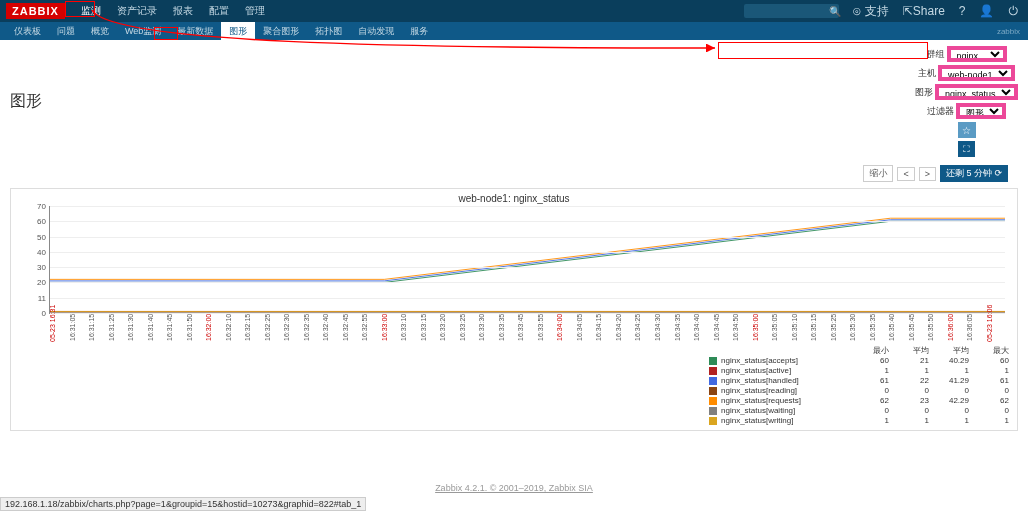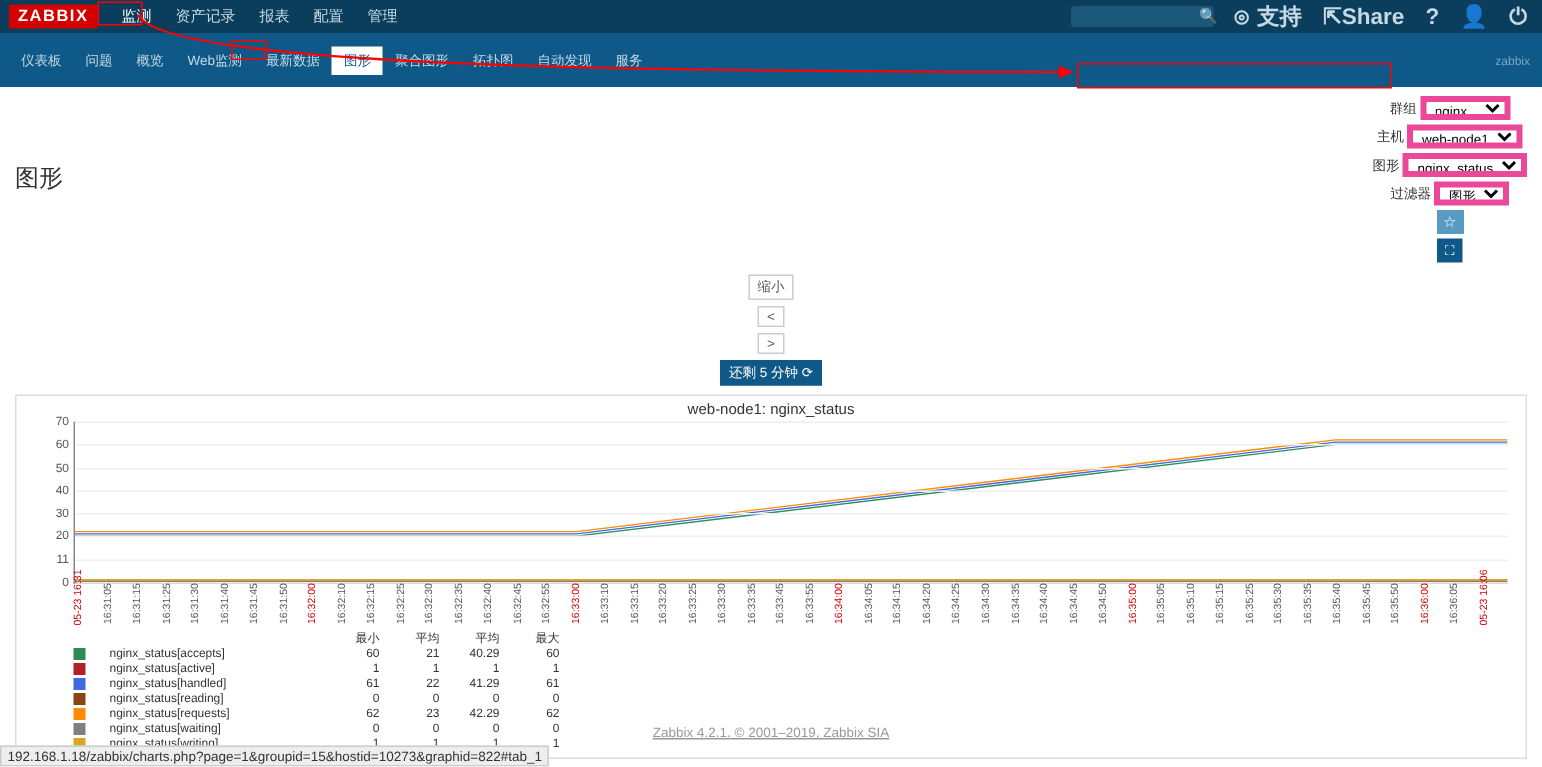--- a/index.html
+++ b/index.html
@@ -4,53 +4,53 @@
 <style>
 * { margin:0; padding:0; box-sizing:border-box; font-family:Arial,"Microsoft YaHei",sans-serif; }
 body { background:#fff; font-size:10px; color:#333; width:1028px; height:511px; overflow:hidden; position:relative; }
 .topbar { background:#0a3e5c; height:22px; display:flex; align-items:center; padding:0 6px; position:relative; }
 .logo { background:#d40000; color:#fff; font-weight:bold; font-size:11px; padding:2px 6px; letter-spacing:1px; }
 .nav1 { display:flex; margin-left:8px; }
 .nav1 a { color:#c5d9e4; font-size:10px; padding:4px 8px; text-decoration:none; cursor:pointer; }
 .nav1 a.active { color:#fff; }
 .tb-right { margin-left:auto; display:flex; align-items:center; gap:6px; }
 .search { background:#1a5778; border:none; height:14px; width:95px; border-radius:2px; color:#fff; padding:0 4px; font-size:9px; }
-.tb-icn { color:#c5d9e4; font-size:15px; cursor:pointer; padding:0 4px;font-weight:bold; }
-.subbar { background:#0f5988; height:36px; display:flex; align-items:center; padding:0 6px; position:relative; }
+.tb-icn { color:#c5d9e4; font-size:12px; cursor:pointer; padding:0 4px; }
+.subbar { background:#0f5988; height:18px; display:flex; align-items:center; padding:0 6px; position:relative; }
 .nav2 { display:flex; }
 .nav2 a { color:#c5d9e4; font-size:9px; padding:3px 8px; text-decoration:none; cursor:pointer; }
 .nav2 a.active { background:#fff; color:#0f5988; }
 .zlabel { position:absolute; right:8px; color:#7aa8c4; font-size:8px; }
 .page-head { display:flex; align-items:center; padding:6px 10px; }
 .page-title { font-size:16px; color:#333; }
 .filters { margin-left:auto; display:flex; align-items:center; gap:3px;flex-direction:column; }
 .fgroup { display:flex; align-items:center; gap:2px; }
 .flabel { font-size:9px; color:#333; }
 .fsel { font-size:9px; height:16px; border:4px solid #ec4899; background:#fff; min-width:60px; padding:0 2px; }
 .red-box1 { position:absolute; border:1.5px solid red; left:65px; top:1px; width:30px; height:16px; pointer-events:none; }
 .red-box2 { position:absolute; border:1.5px solid red; left:154px; top:27px; width:24px; height:13px; pointer-events:none; }
 .red-box3 { position:absolute; border:1.5px solid red; left:718px; top:42px; width:210px; height:17px; pointer-events:none; }
 .arrow { position:absolute; pointer-events:none; }
 .btn-blue { background:#0f5988; color:#fff; border:none; height:16px; font-size:9px; padding:0 5px; cursor:pointer; }
 .btn-star { background:#5a9bc4; color:#fff; border:none; height:16px; width:18px; font-size:10px; cursor:pointer; }
-.controls-row { display:flex; justify-content:flex-end; padding:2px 20px; gap:4px; align-items:center;flex-direction:column; }
+.controls-row { display:flex; justify-content:flex-end; padding:2px 20px; gap:4px; align-items:center; }
 .ctl { font-size:9px; color:#555; padding:1px 5px; border:1px solid #ccc; background:#fff; cursor:pointer; }
 .ctl.blue { background:#0f5988; color:#fff; border-color:#0f5988; }
 .chart-wrap { margin:4px 10px 0 10px; border:1px solid #ddd; padding:4px 8px 4px 8px; background:#fff; }
 .chart-title { text-align:center; font-size:10px; color:#333; margin-bottom:2px; }
 .chart { position:relative; }
 .plot { position:relative; height:108px; margin-left:30px; margin-right:4px; border-left:1px solid #888; border-bottom:1px solid #888; }
 .ytick { position:absolute; left:-24px; width:20px; text-align:right; font-size:8px; color:#555; transform:translateY(-50%); }
 .grid { position:absolute; left:0; right:0; border-top:1px solid #eee; }
 svg.lines { position:absolute; left:0; top:0; width:100%; height:100%; }
 .xaxis { margin-left:30px; margin-right:4px; display:flex; }
 .xtick { flex:1; font-size:7px; color:#555; writing-mode:vertical-rl; transform:rotate(180deg); text-align:right; height:28px; white-space:nowrap; }
 .xtick.red { color:#c00; }
 .legend { margin-left:30px; margin-top:4px; font-family:monospace; font-size:8px; line-height:10px; }
-.legend-row { display:flex; align-items:center; gap:16px; }
+.legend-row { display:flex; align-items:center; gap:4px;justify-content:flex-end; }
 .swatch { width:8px; height:8px; display:inline-block; }
 .legend-name { width:130px; }
 .legend-cols { display:flex; gap:6px; }
 .legend-col { width:34px; text-align:right; }
 .footer { position:absolute; bottom:18px; width:100%; text-align:center; font-size:9px; color:#999;text-decoration:underline; }
 .status { position:absolute; bottom:0; left:0; background:#eee; font-size:9px; padding:1px 4px; border:1px solid #ccc; color:#333; }
 </style>
 </head>
 <body>
 

